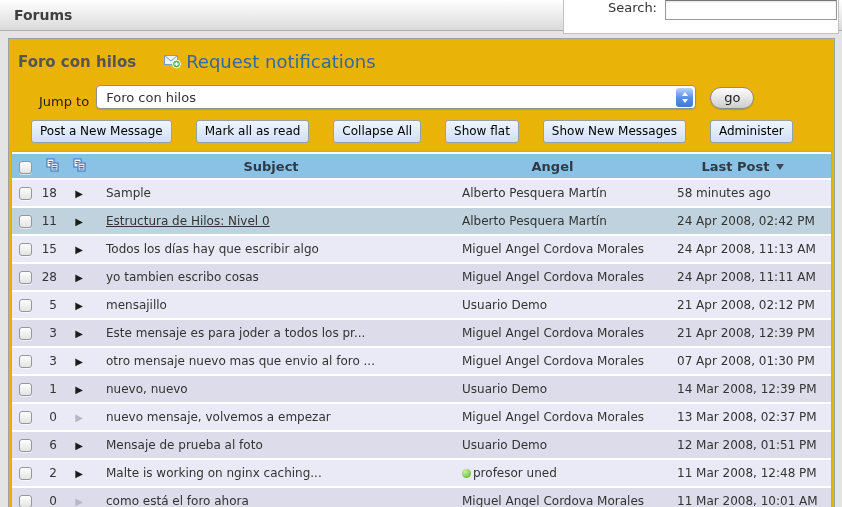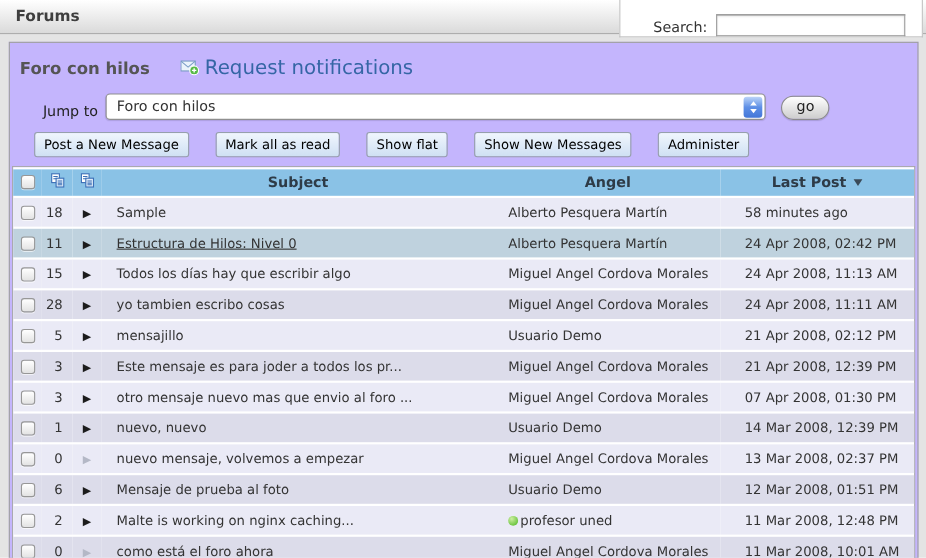--- a/index.html
+++ b/index.html
@@ -8,29 +8,29 @@
   }
   *{box-sizing:border-box;margin:0;padding:0;}
   html,body{width:842px;height:507px;overflow:hidden;}
   body{font-family:"DejaVu Sans","Liberation Sans",sans-serif;background:#E4E4E4;color:#333;}
 
   
   .topbar{position:relative;height:31px;background:linear-gradient(#FFFFFF,#DADADA);
           border-bottom:1px solid #ADADAD;}
   .topbar-title{padding:7px 0 0 14px;font-size:14px;font-weight:bold;color:#3F3F3F;}
   .searchbox{position:absolute;top:0;right:3px;width:276px;height:34px;background:#FFF;
-             border:1px solid #C2C2C2;border-top:none;display:flex;align-items:flex-end;
-             justify-content:flex-end;gap:8px;padding:0 15px;margin-left:42px;}
+             border:1px solid #C2C2C2;border-top:none;display:flex;align-items:flex-start;
+             justify-content:flex-end;gap:8px;padding:0 1px;margin-left:42px;}
   .searchbox label{font-size:13px;color:#333;}
   .searchbox input{width:172px;height:20px;border:1px solid #999;border-top-color:#777;
                    box-shadow:inset 0 1px 2px rgba(0,0,0,.12);font:12px "DejaVu Sans",sans-serif;
                    padding:0 4px;}
 
   
-  .panel{margin:7px 7px 0 8px;background:#c4b5fd;border:1px solid #A0A0A0;
+  .panel{margin:7px 7px 0 8px;background:#eab308;border:1px solid #A0A0A0;
          height:470px;padding:1px 0 0 0;}
   .title-row{display:flex;align-items:center;margin:11px 0 0 9px;}
   .forum-title{font-size:15px;font-weight:bold;color:#555;}
   .notif-link{display:flex;align-items:center;gap:5px;margin-left:28px;cursor:pointer;
               color:var(--c-link);font-size:18px;text-decoration:none;}
 
   .jump-row{display:flex;align-items:flex-end;margin:13px 0 0 30px;gap:7px;}
   .jump-row .lbl{font-size:13px;color:#222;}
   .select{width:600px;height:24px;border:1px solid #8F8F8F;border-radius:4px;background:#FFF;
           display:flex;align-items:center;justify-content:space-between;padding:0 2px 0 9px;
@@ -115,20 +115,21 @@
           <i class="up"></i>
           <i class="dn"></i>
         </span>
     </div>
     <button class="go">go</button>
   </div>
 
   <div class="btn-row">
     <button class="btn">Post a New Message</button>
     <button class="btn">Mark all as read</button>
+    <button class="btn">Collapse All</button>
     <button class="btn">Show flat</button>
     <button class="btn">Show New Messages</button>
     <button class="btn">Administer</button>
   </div>
 
   <div class="table-wrap">
     <table>
       <colgroup>
         <col style="width:26px">
           <col style="width:28px">

